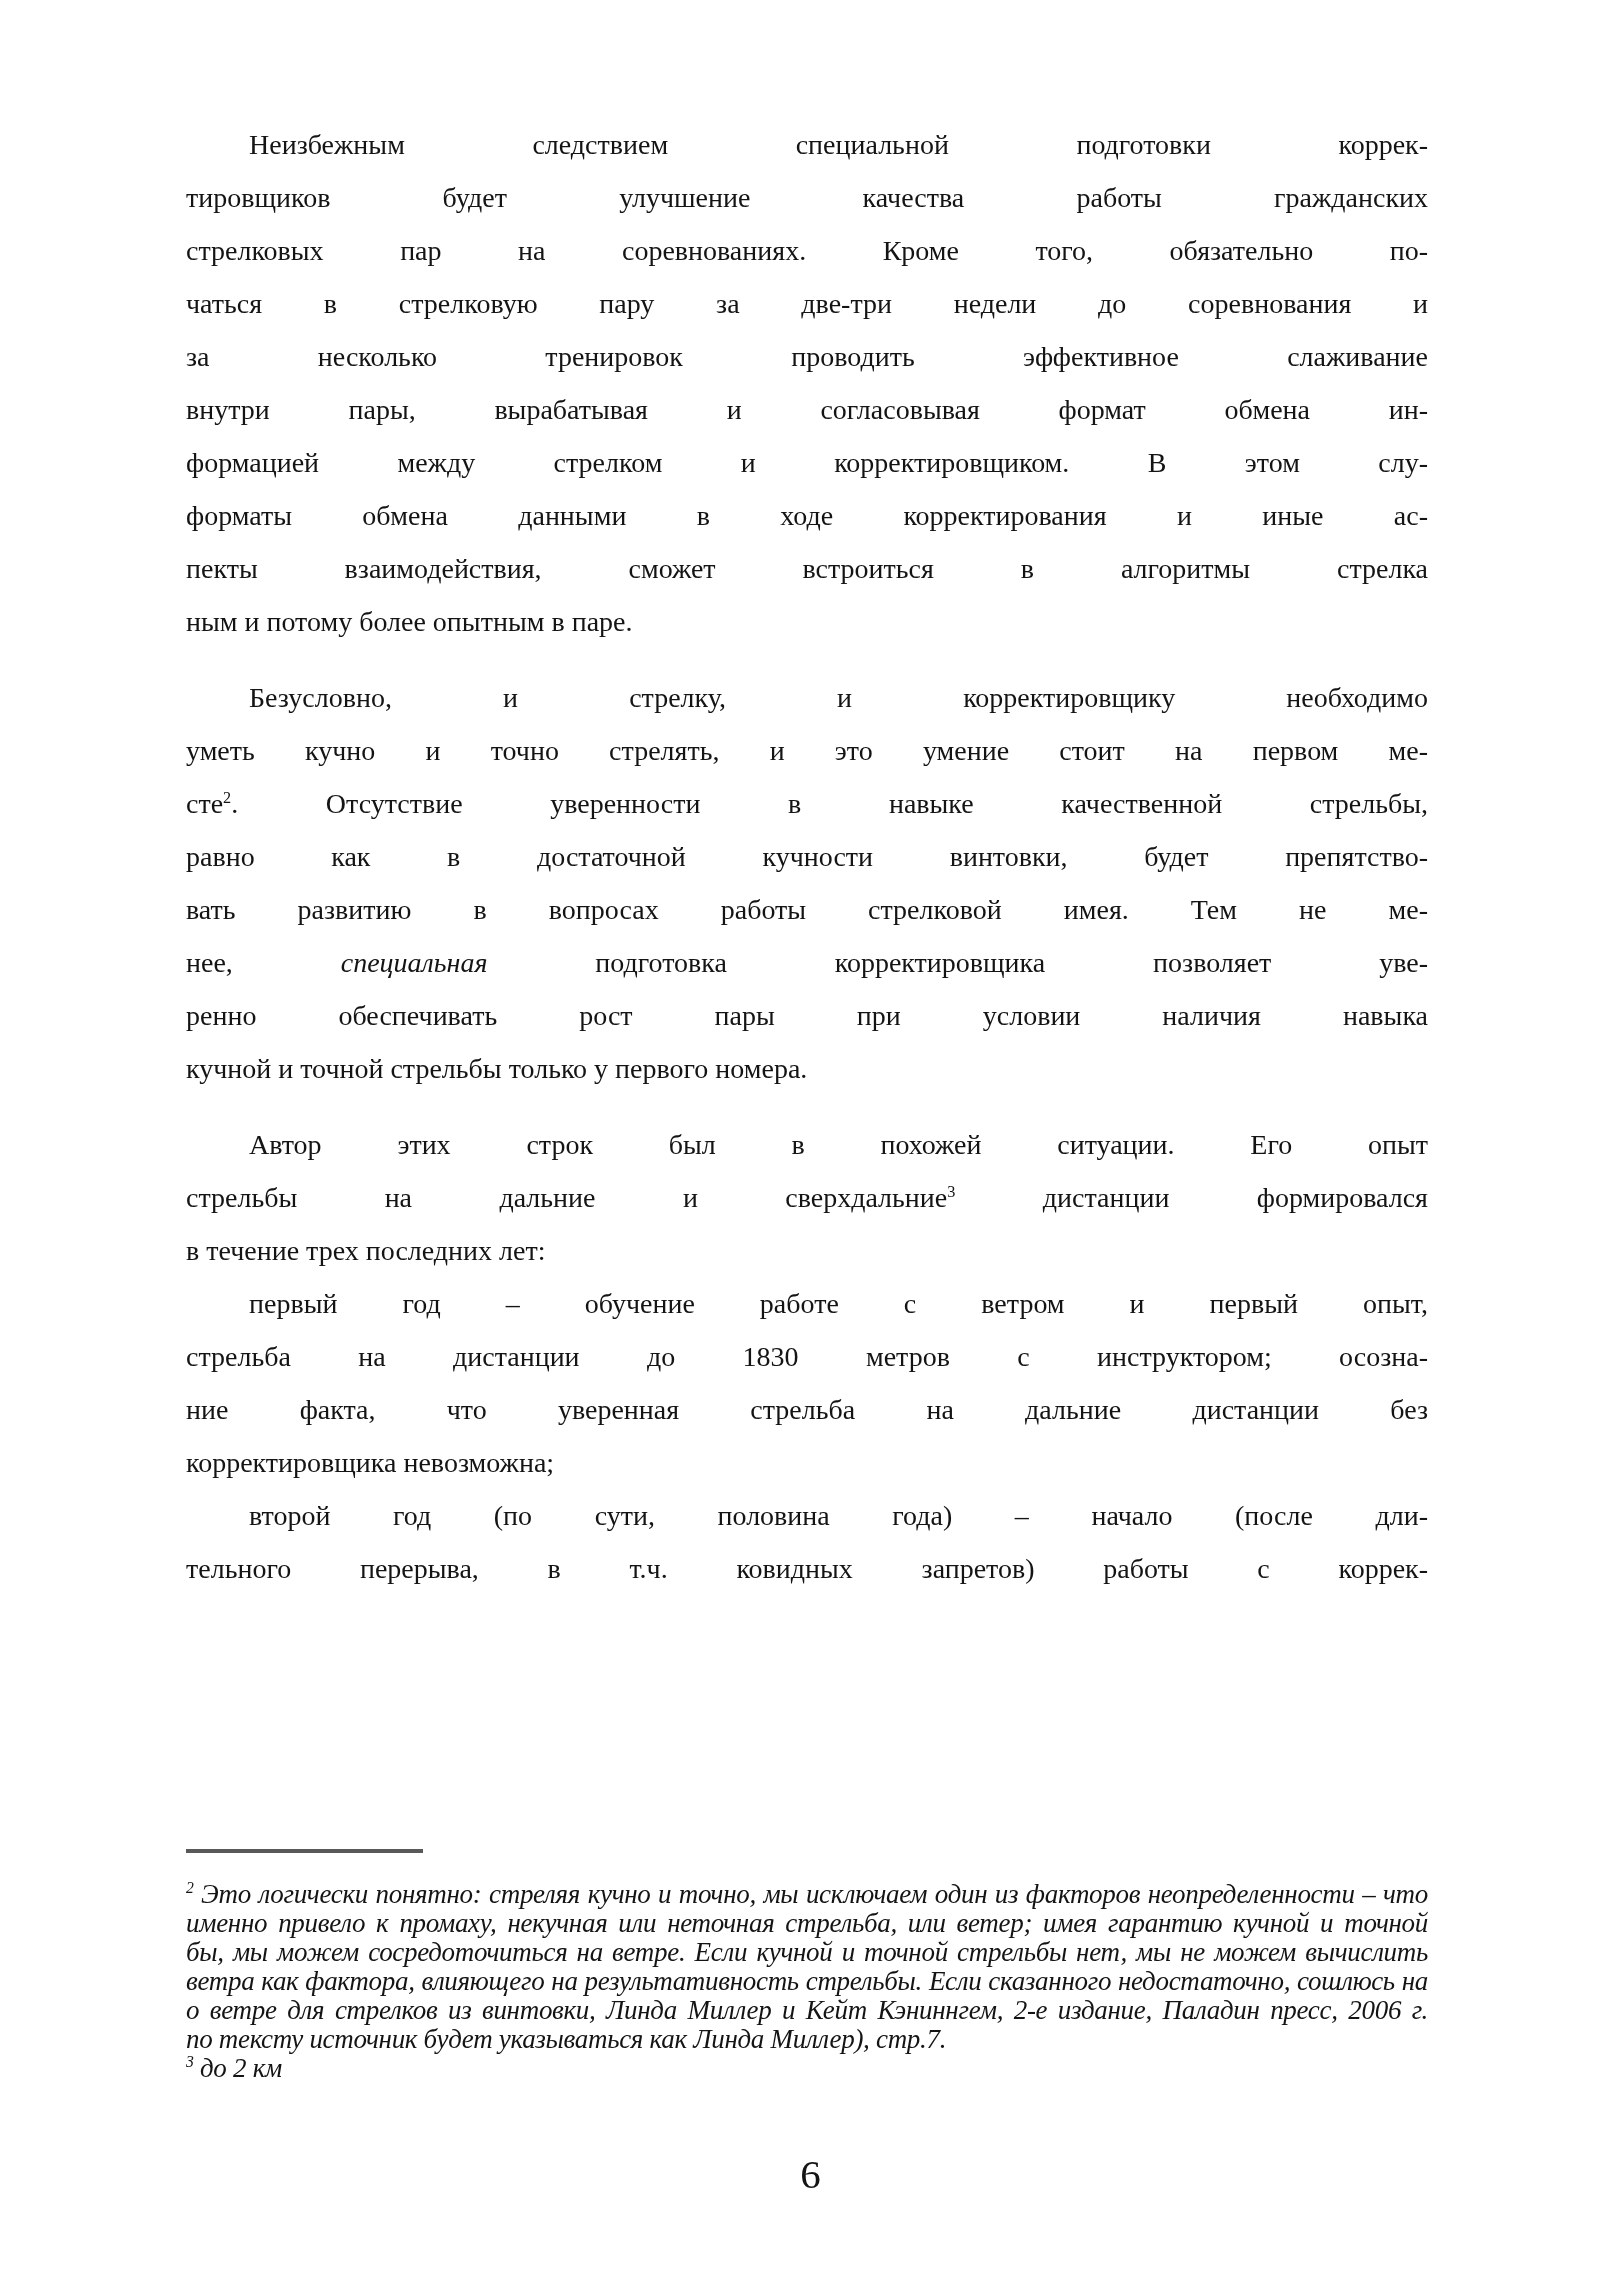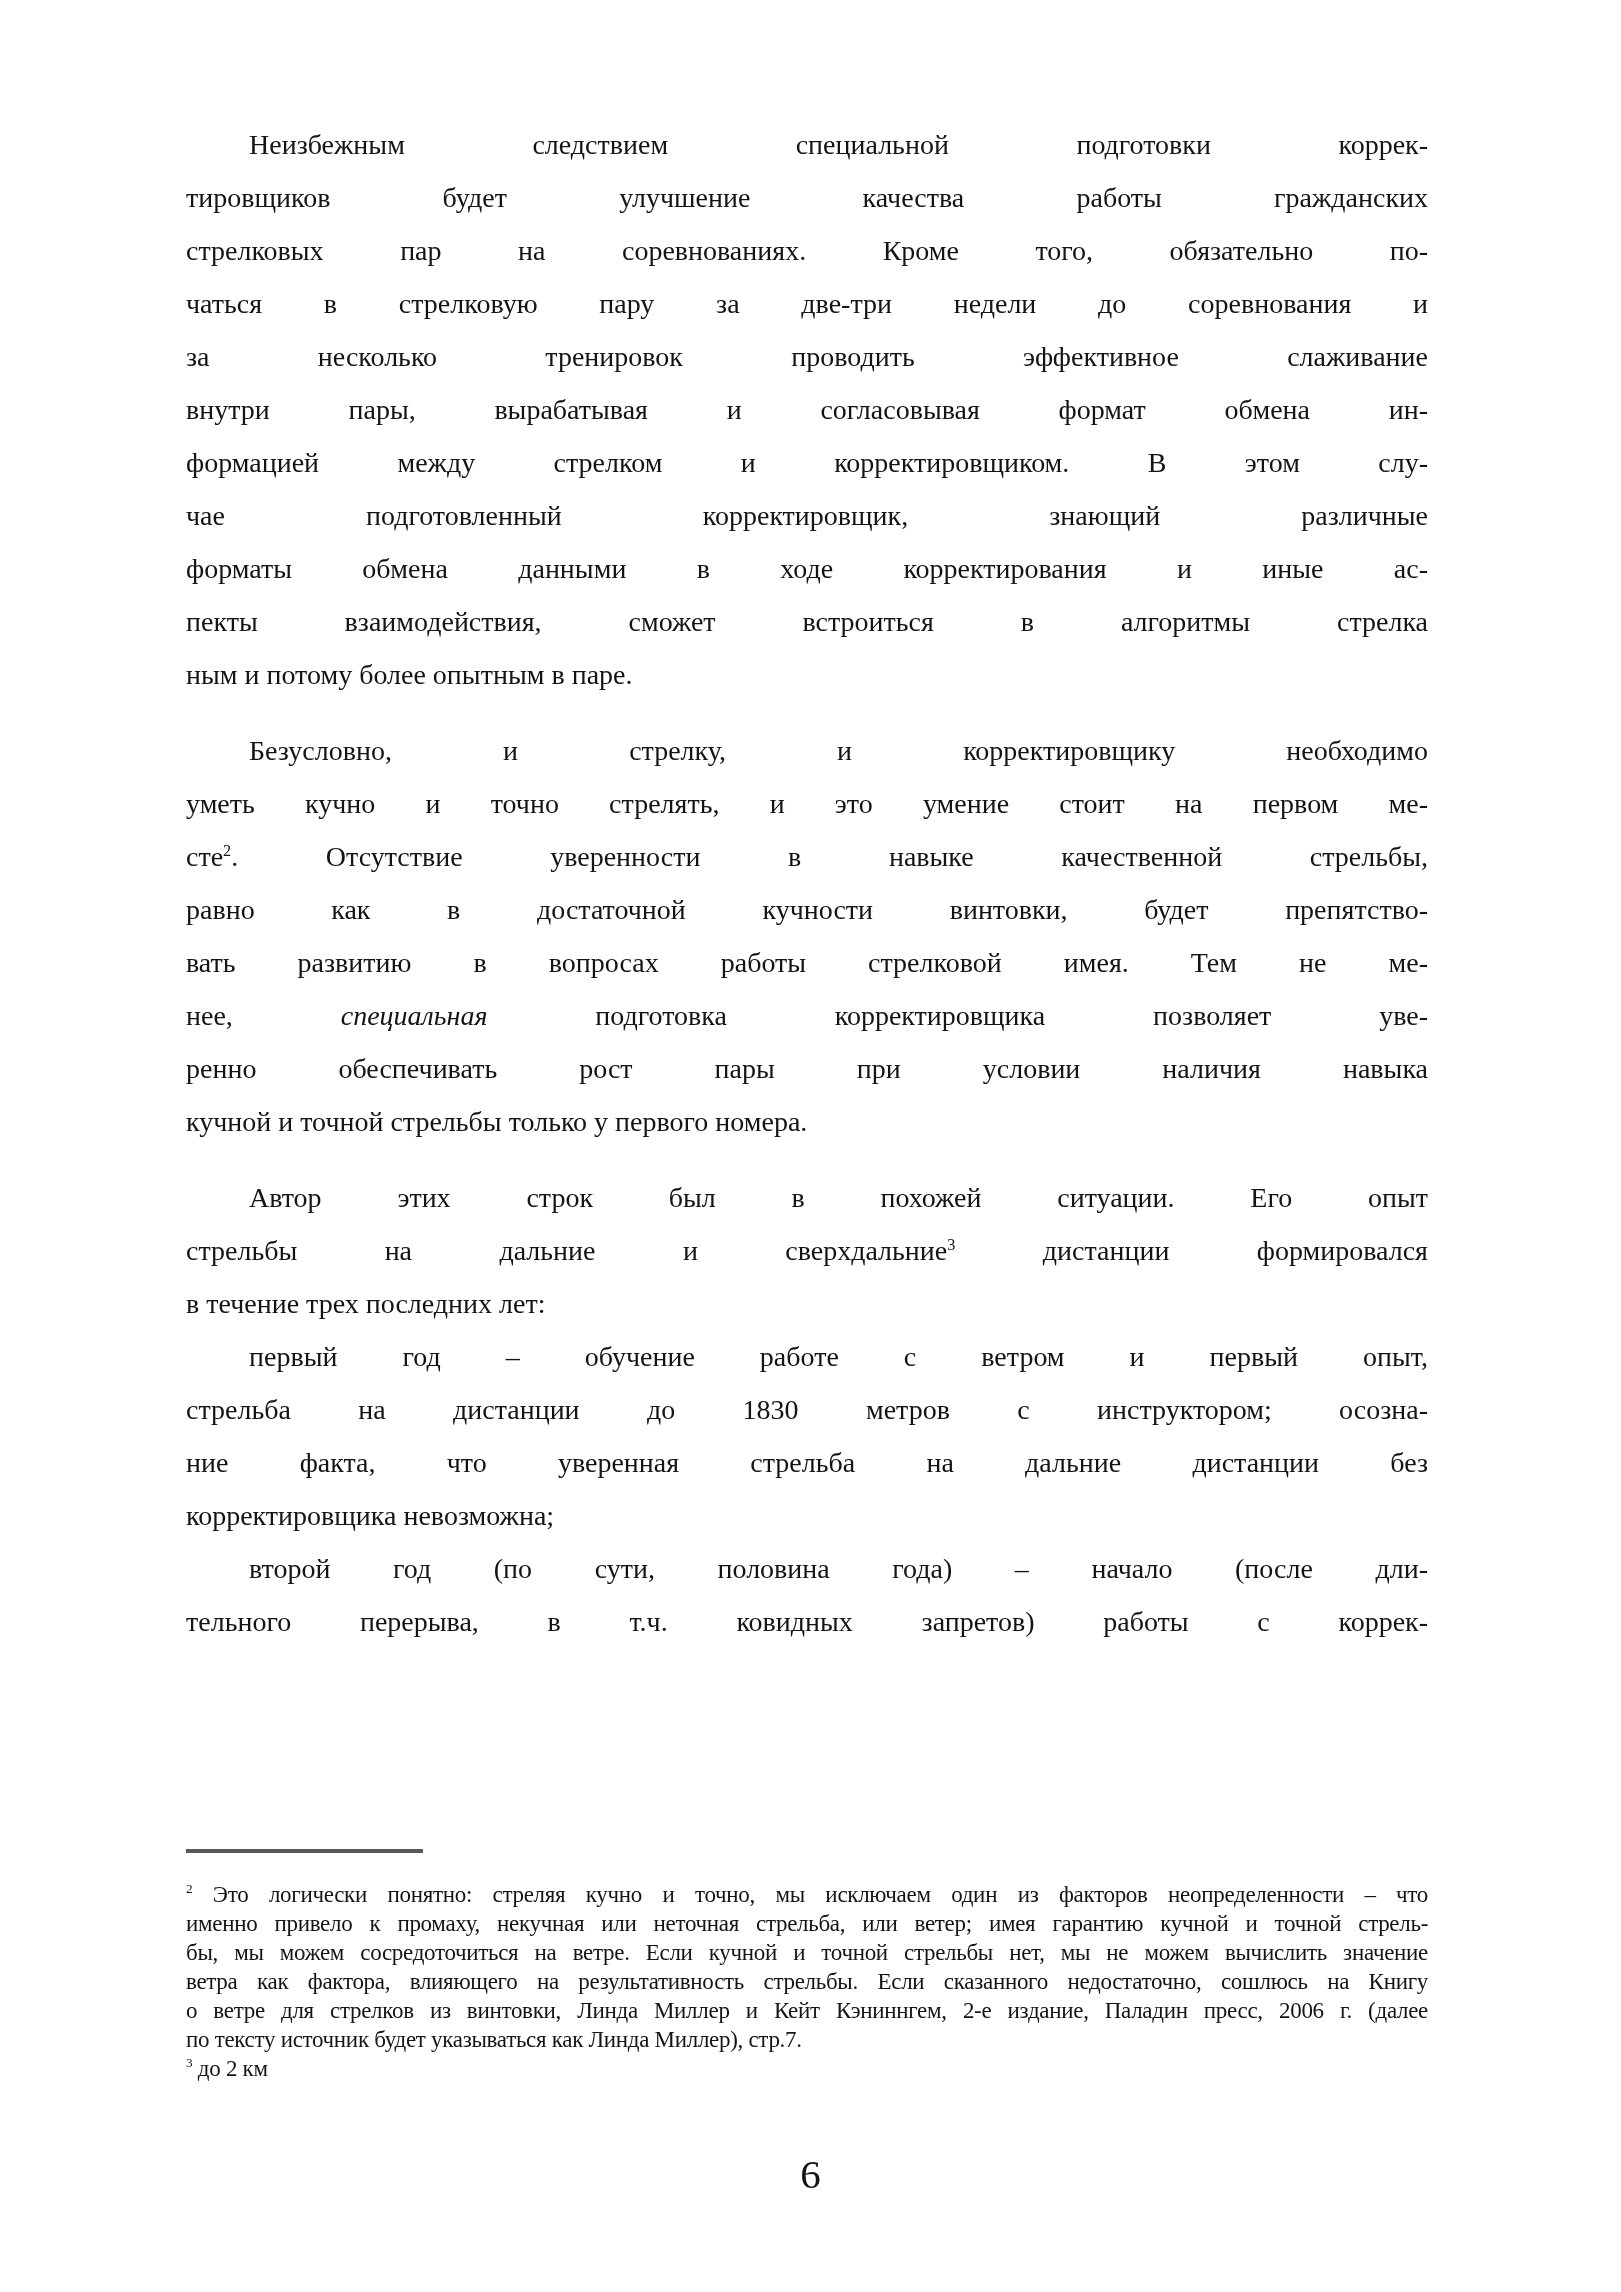--- a/index.html
+++ b/index.html
@@ -42,25 +42,26 @@
     background:#595959;
   }
   .footnotes {
     position:absolute;
     left:186px; top:1880px;
     width:1242px;
   }
   .fn-line {
     height:29px;
     line-height:29px;
-    font-size:23px;
+    font-size:27px;
     letter-spacing:-0.3px;
     text-align:justify;
     text-align-last:justify;
     overflow:hidden;
+    font-style:italic;
   }
   .fn-line.last { text-align-last:left; }
   .page-number {
     position:absolute;
     left:0; top:2148px;
     width:100%;
     height:53px;
     line-height:53px;
     text-align:center;
     font-size:41px;
@@ -72,21 +73,20 @@
 <div class="page">
   <section class="body-text" id="body-text">
       <div class="para">
         <div class="line indent"><span>Неизбежным следствием специальной подготовки коррек-</span></div>
         <div class="line"><span>тировщиков будет улучшение качества работы гражданских</span></div>
         <div class="line"><span>стрелковых пар на соревнованиях. Кроме того, обязательно по-</span></div>
         <div class="line"><span>чаться в стрелковую пару за две-три недели до соревнования и</span></div>
         <div class="line"><span>за несколько тренировок проводить эффективное слаживание</span></div>
         <div class="line"><span>внутри пары, вырабатывая и согласовывая формат обмена ин-</span></div>
         <div class="line"><span>формацией между стрелком и корректировщиком. В этом слу-</span></div>
-        <div class="line"><span>чае подготовленный корректировщик, знающий различные</span></div>
         <div class="line"><span>форматы обмена данными в ходе корректирования и иные ас-</span></div>
         <div class="line"><span>пекты взаимодействия, сможет встроиться в алгоритмы стрелка</span></div>
         <div class="line last"><span>ным и потому более опытным в паре.</span></div>
       </div>
       <div class="para">
         <div class="line indent"><span>Безусловно, и стрелку, и корректировщику необходимо</span></div>
         <div class="line"><span>уметь кучно и точно стрелять, и это умение стоит на первом ме-</span></div>
         <div class="line"><span>сте</span><sup>2</sup><span>. Отсутствие уверенности в навыке качественной стрельбы,</span></div>
         <div class="line"><span>равно как в достаточной кучности винтовки, будет препятство-</span></div>
         <div class="line"><span>вать развитию в вопросах работы стрелковой имея. Тем не ме-</span></div>

